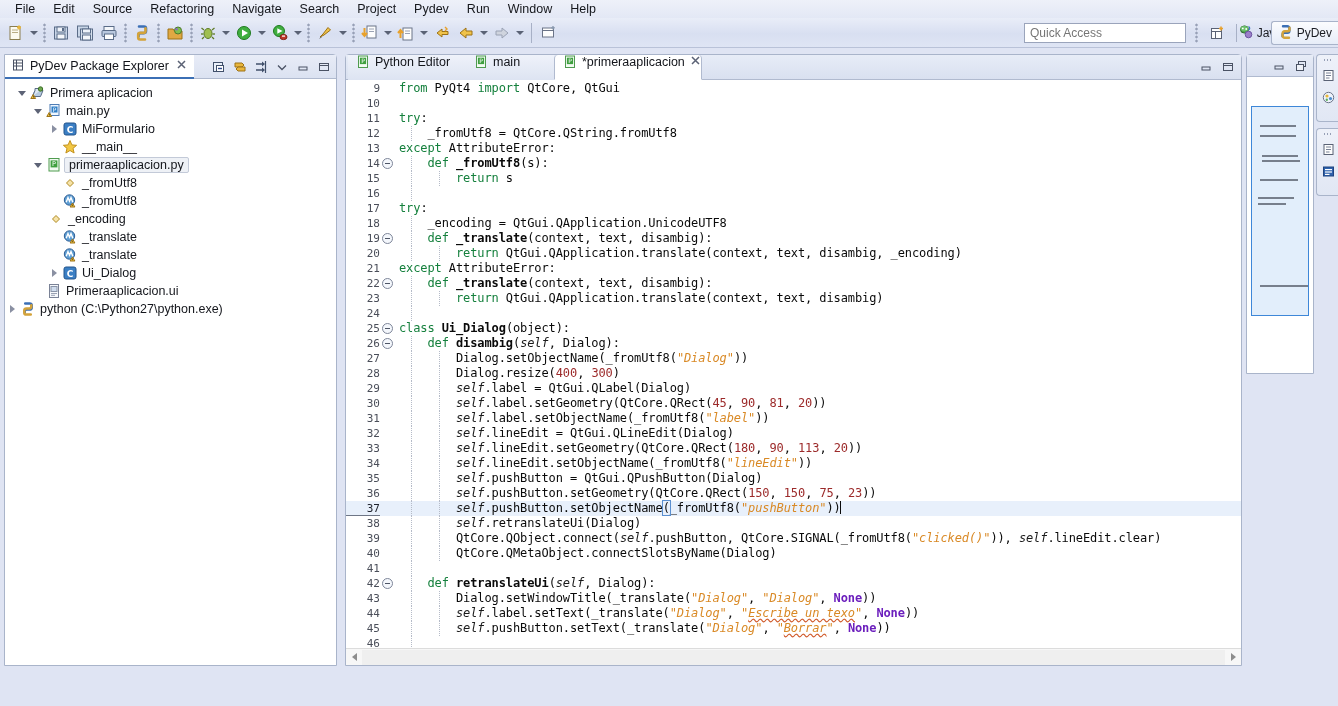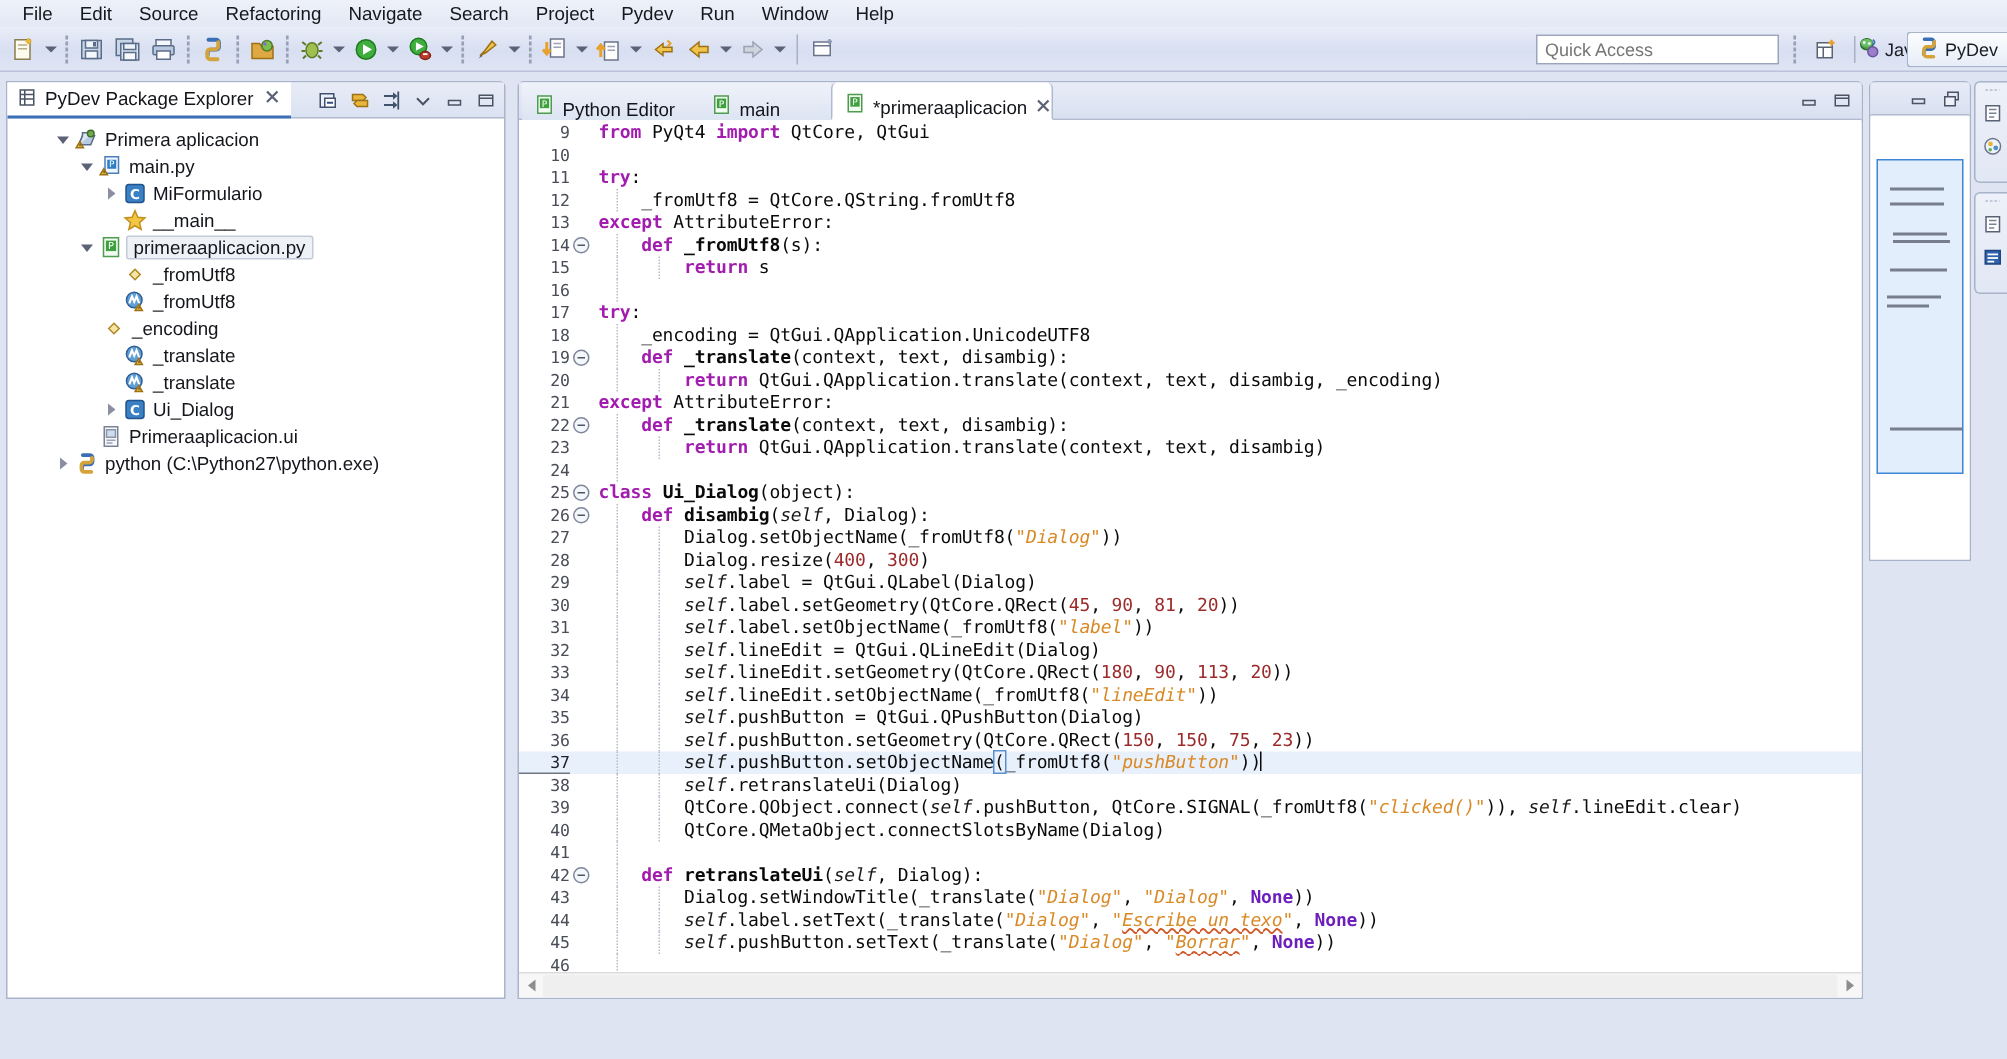--- a/index.html
+++ b/index.html
@@ -102,21 +102,21 @@
   #explorer-toolbar {
     position: absolute; right: 2px; top: 0; height: 24px;
     display: flex; align-items: center; gap: 1px;
   }
   .px-btn {
     width: 20px; height: 20px; display: flex; align-items: center;
     justify-content: center; cursor: default; border: 1px solid transparent;
   }
 
   #tree { position: absolute; left: 0; top: 25px; right: 0; bottom: 0;
-          overflow: hidden; padding-top: 4px; margin-left: 20px; }
+          overflow: hidden; padding-top: 4px; }
   .trow {
     display: flex; align-items: center; height: 18px;
     font-size: 12.5px; color: #14161c; white-space: nowrap; cursor: default;
   }
   .twist {
     width: 14px; height: 18px; display: flex; align-items: center;
     justify-content: center; flex: none;
   }
   .twist i { display: block; width: 0; height: 0; }
   .twist.open i {
@@ -140,21 +140,21 @@
     position: absolute; left: 345px; top: 54px; width: 897px; height: 612px;
     background: #fff; border: 1px solid #a9b4ca; border-radius: 4px 4px 0 0;
   }
   #editor-tabrow {
     position: relative; height: 25px;
     background: linear-gradient(#e7ecf7, #d9e0f0);
     border-bottom: 1px solid #b0bacf;
   }
   .etab {
     position: absolute; top: 0; height: 25px; display: flex;
-    align-items: flex-end; gap: 5px; padding: 0 8px; font-size: 12.5px;
+    align-items: flex-start; gap: 5px; padding: 0 8px; font-size: 12.5px;
     color: #13151b; cursor: default; white-space: nowrap;
   }
   .etab.inactive { background: linear-gradient(#eff2fa, #dde4f2); }
   .etab.active {
     background: #fff; border-left: 1px solid #b0bacf;
     border-right: 1px solid #b0bacf; border-radius: 4px 4px 0 0;
     border-bottom: 1px solid #fff; z-index: 2;
   }
   #editor-winbtns {
     position: absolute; right: 4px; top: 3px; display: flex; gap: 4px;
@@ -184,21 +184,21 @@
     content: ''; position: absolute; left: 2px; top: 4px;
     width: 5px; height: 1px; background: #4e5666;
   }
   .ctext {
     position: absolute; left: 53px; top: 0; height: 15px; line-height: 15px;
     font-family: "DejaVu Sans Mono", monospace; font-size: 12px;
     color: #0a0a0a; letter-spacing: -0.1px;
   }
   .ind { position: absolute; top: 0; width: 1px; height: 15px;
          border-left: 1px dotted #b5bbc8; }
-  .kw   { color: #a21caf; font-weight: bold; }
+  .kw   { color: #15803d; font-weight: normal; }
   .fn   { color: #0a0a0a; font-weight: bold; }
   .self { color: #1a1a1a; font-style: italic; }
   .str  { color: #d98925; font-style: italic; }
   .num  { color: #9c2a2a; }
   .none { color: #6c1fbd; font-weight: bold; }
   .sp   { text-decoration: underline wavy #d05a2a;
           text-decoration-skip-ink: none; }
   .brk  { outline: 1px solid #5a8fd0; }
   .caret {
     display: inline-block; width: 1px; height: 13px; background: #0a0a0a;
@@ -704,21 +704,21 @@
           <span class="ticon">
             <svg width="16" height="16" viewBox="0 0 16 16">
               <rect x="3.5" y="1.5" width="9" height="13" fill="#f6f8fb" stroke="#7a8296"></rect>
               <rect x="5" y="3.5" width="6" height="5" fill="#cfdced" stroke="#8a94a8"></rect>
               <line x1="5" y1="10.5" x2="11" y2="10.5" stroke="#9aa2b4"></line>
               <line x1="5" y1="12.3" x2="9" y2="12.3" stroke="#9aa2b4"></line>
             </svg>
           </span>
           <span class="tlabel">Primeraaplicacion.ui</span>
         </div>
-        <div class="trow" style="padding-left: 10px;">
+        <div class="trow" style="padding-left: 0;">
           <span class="twist closed">
             <i></i>
           </span>
           <span class="ticon">
             <svg width="16" height="16" viewBox="0 0 16 16">
               <path d="M5.2 2.4h4.6a1.9 1.9 0 0 1 1.9 1.9v2.4a1.9 1.9 0 0 1-1.9 1.9H6.6a1.9 1.9 0 0 0-1.9 1.9v1.3" fill="none" stroke="#3b6fb5" stroke-width="2.5" stroke-linecap="round"></path>
               <path d="M10.8 13.6H6.2a1.9 1.9 0 0 1-1.9-1.9V9.3a1.9 1.9 0 0 1 1.9-1.9h3.2a1.9 1.9 0 0 0 1.9-1.9V4.2" fill="none" stroke="#d4a33a" stroke-width="2.5" stroke-linecap="round"></path>
             </svg>
           </span>
           <span class="tlabel">python  (C:\Python27\python.exe)</span>

